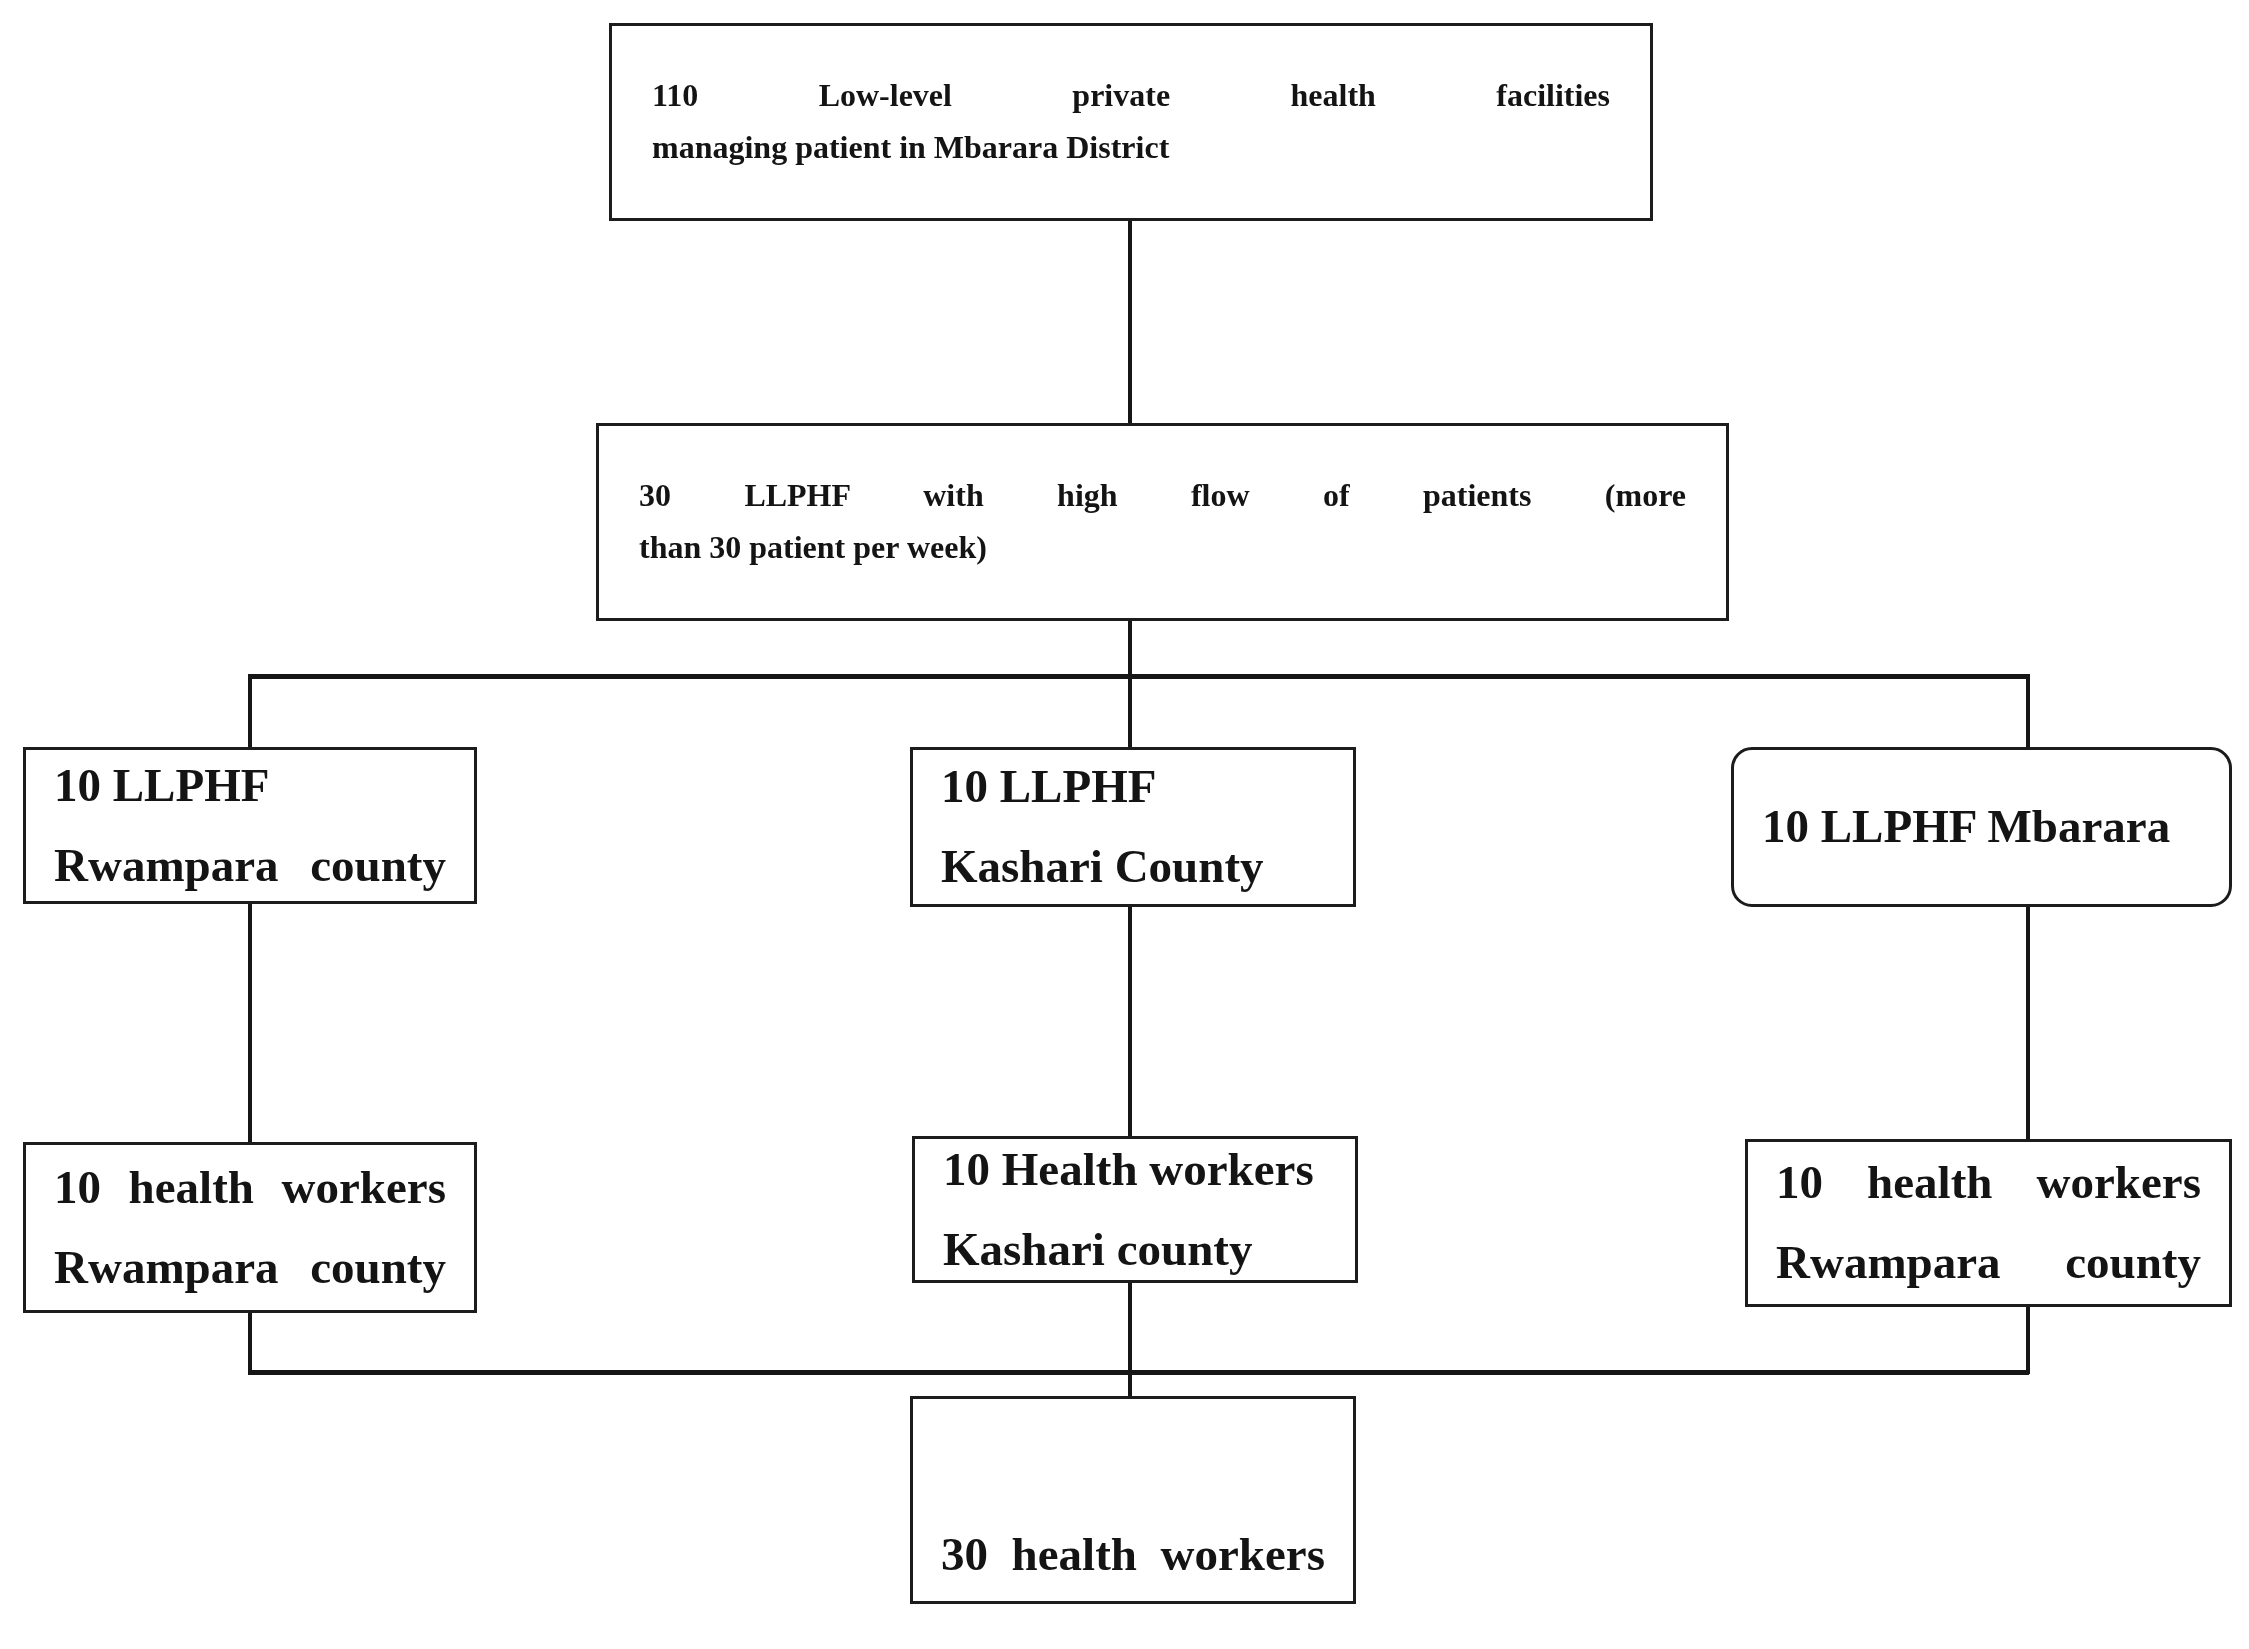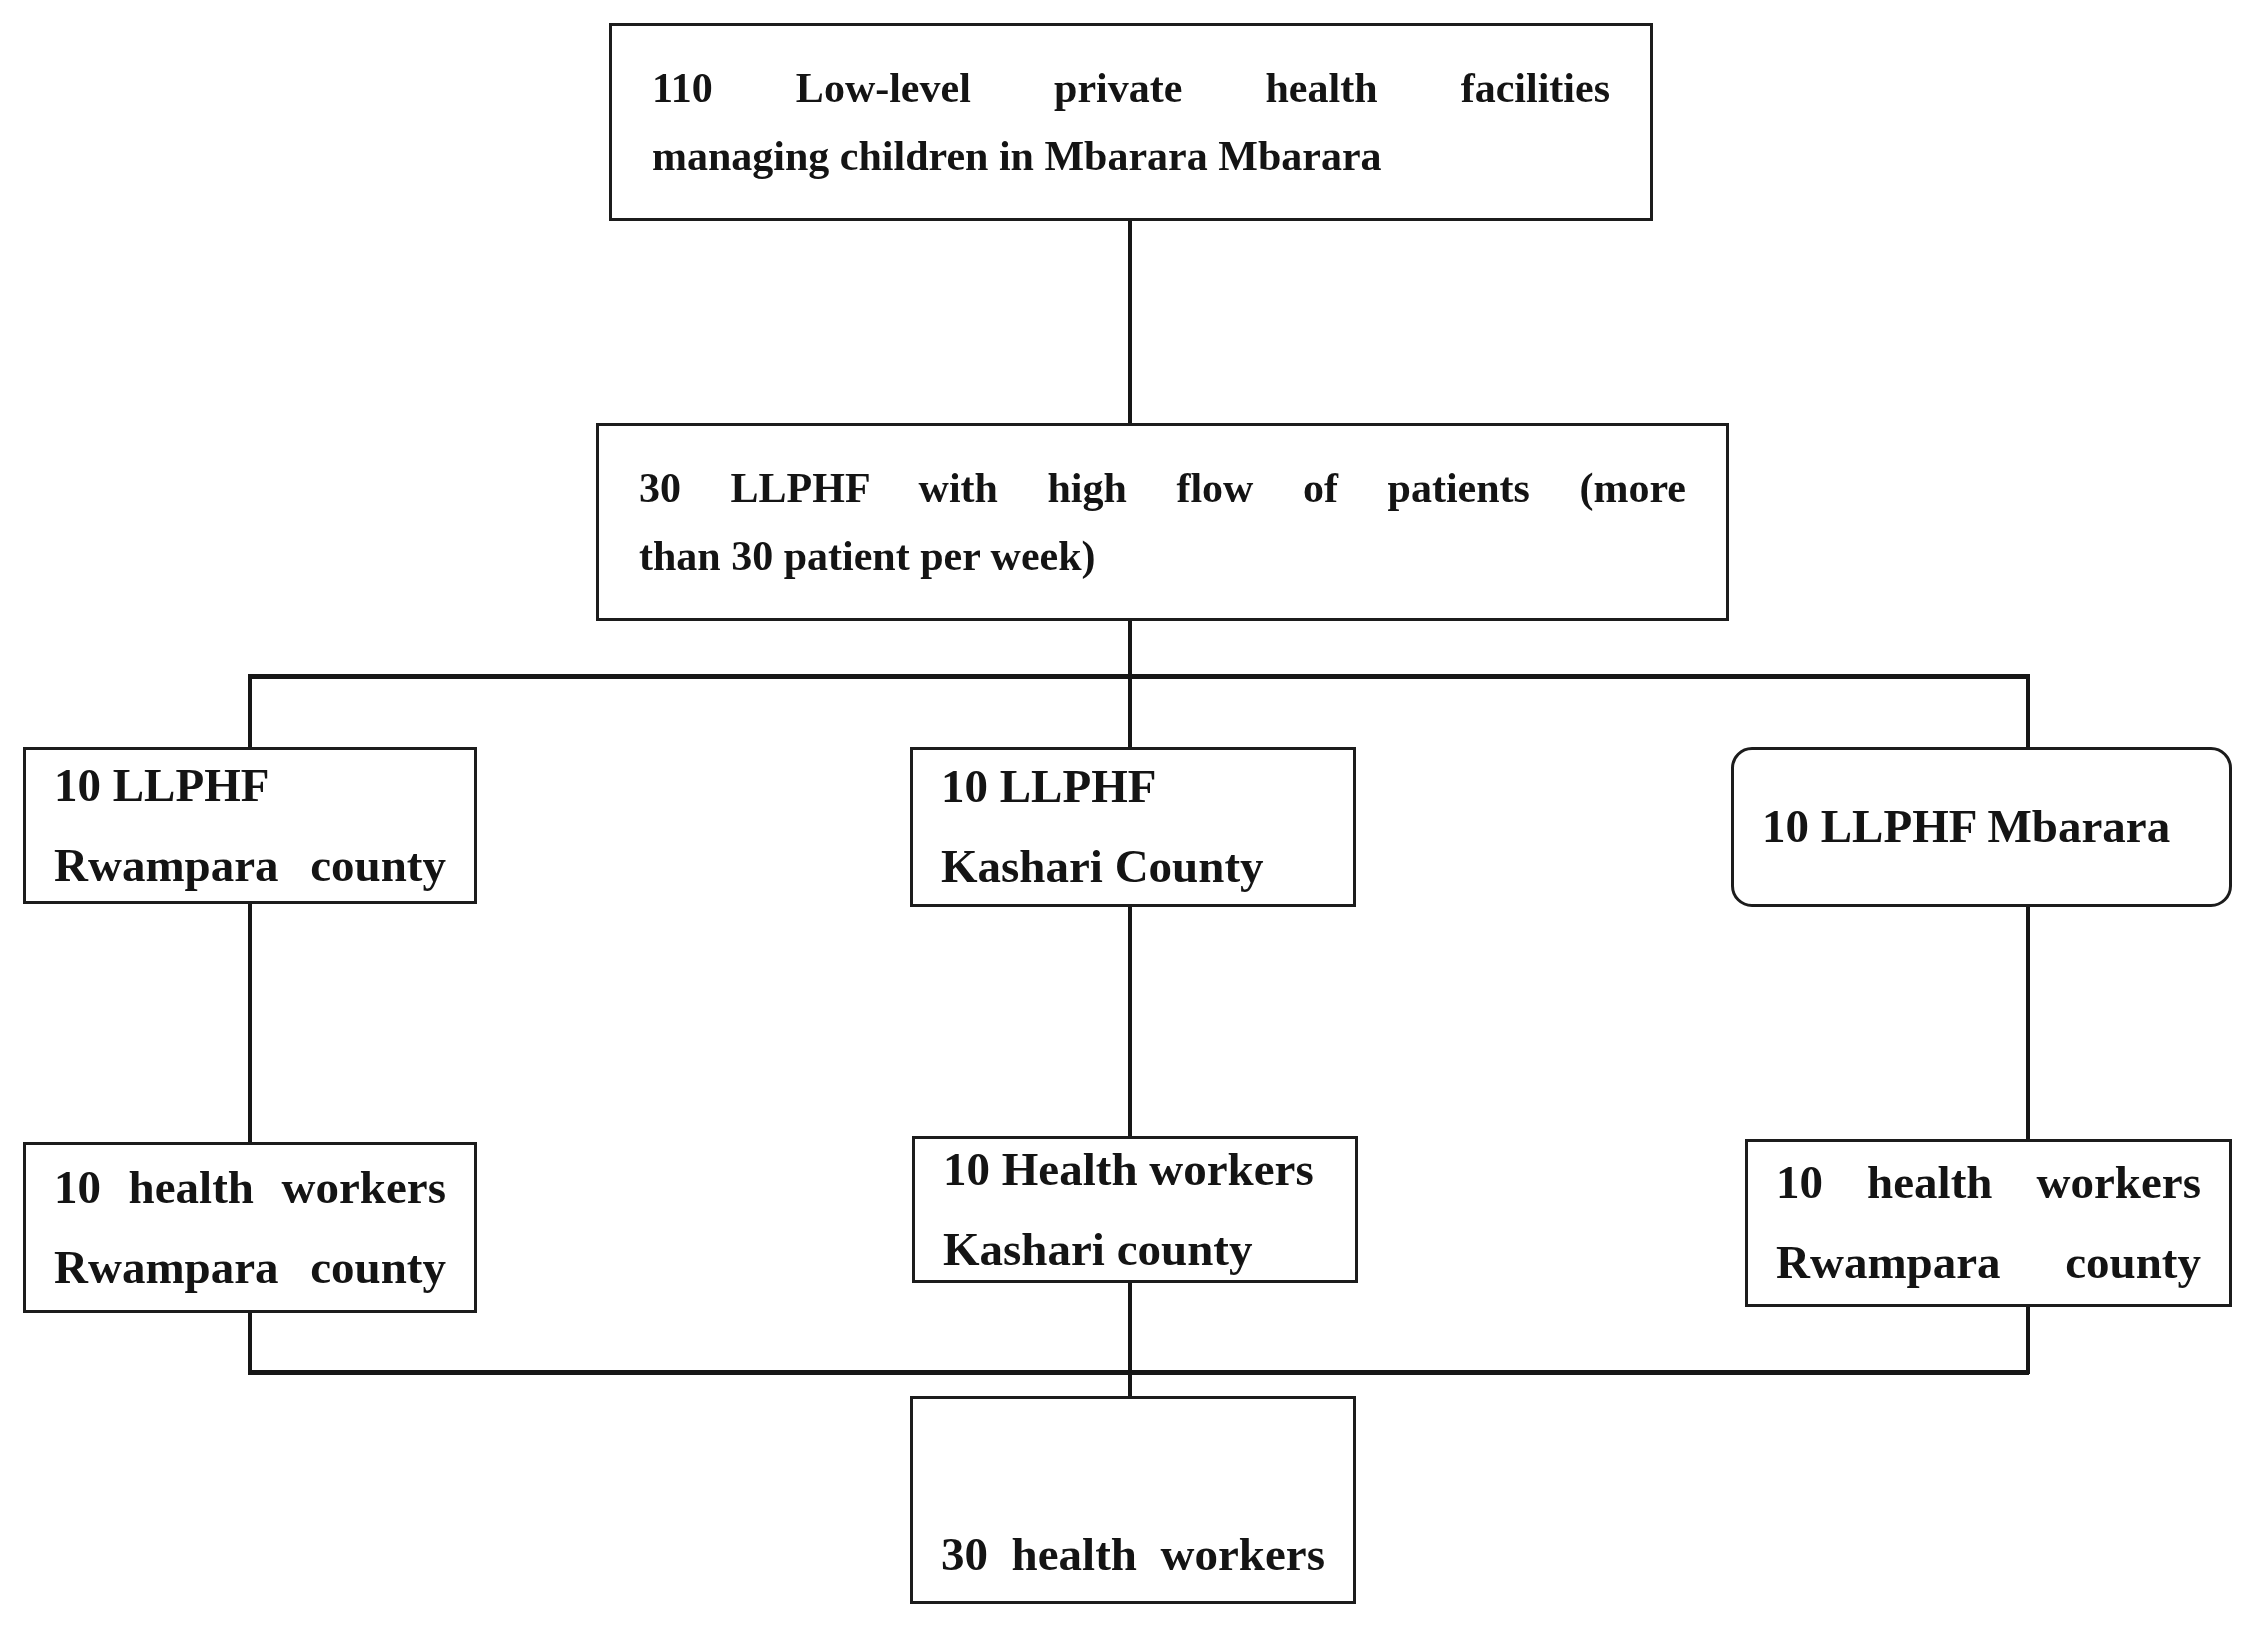--- a/index.html
+++ b/index.html
@@ -20,21 +20,21 @@
     position: absolute;
     box-sizing: border-box;
     border: 3.1px solid #1c1c1c;
     background: #ffffff;
     display: flex;
     flex-direction: column;
     justify-content: center;
     font-weight: bold;
   }
   .node.big {
-    font-size: 42px;
+    font-size: 32px;
     line-height: 1.62;
     padding: 0 40px;
   }
   .node.small {
     font-size: 47px;
     line-height: 1.70;
     padding: 6.2px 28px;
   }
   .tline {
     display: block;
@@ -99,21 +99,21 @@
   <div class="vline c-mid2"></div>
   <div class="vline c-right2"></div>
   <div class="vline c-left3"></div>
   <div class="vline c-mid3"></div>
   <div class="vline c-right3"></div>
   <div class="hline c-merge"></div>
   <div class="vline c-bottom"></div>
 
   <div class="node big b1">
     <span class="tline stretch">110 Low-level private health facilities</span>
-    <span class="tline">managing children in Mbarara Mbarara</span>
+    <span class="tline">managing patient in Mbarara District</span>
   </div>
 
   <div class="node big b2">
     <span class="tline stretch">30 LLPHF with high flow of patients (more</span>
     <span class="tline">than 30 patient per week)</span>
   </div>
 
   <div class="node small b3">
     <span class="tline">10 LLPHF</span>
     <span class="tline stretch">Rwampara county</span>

